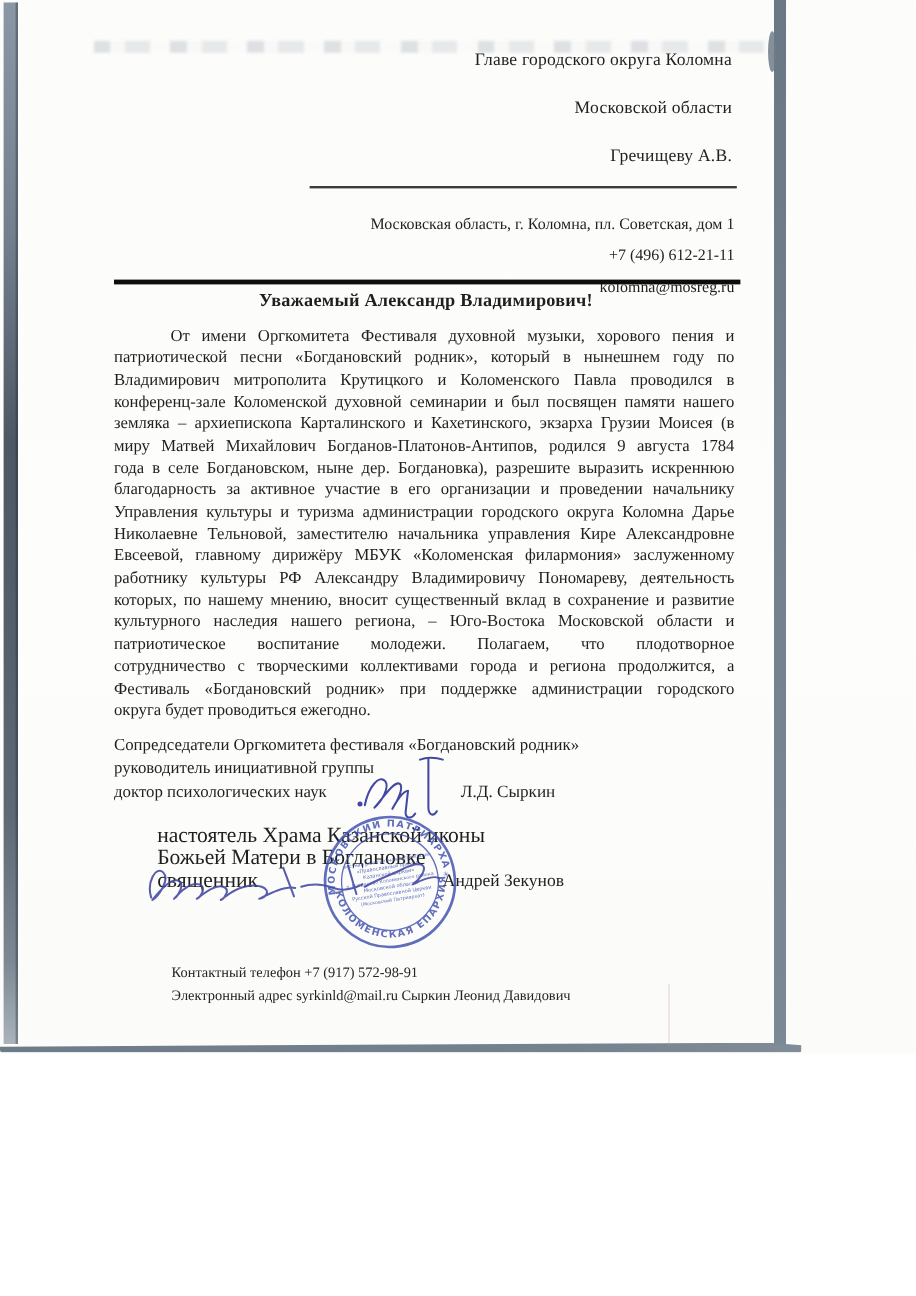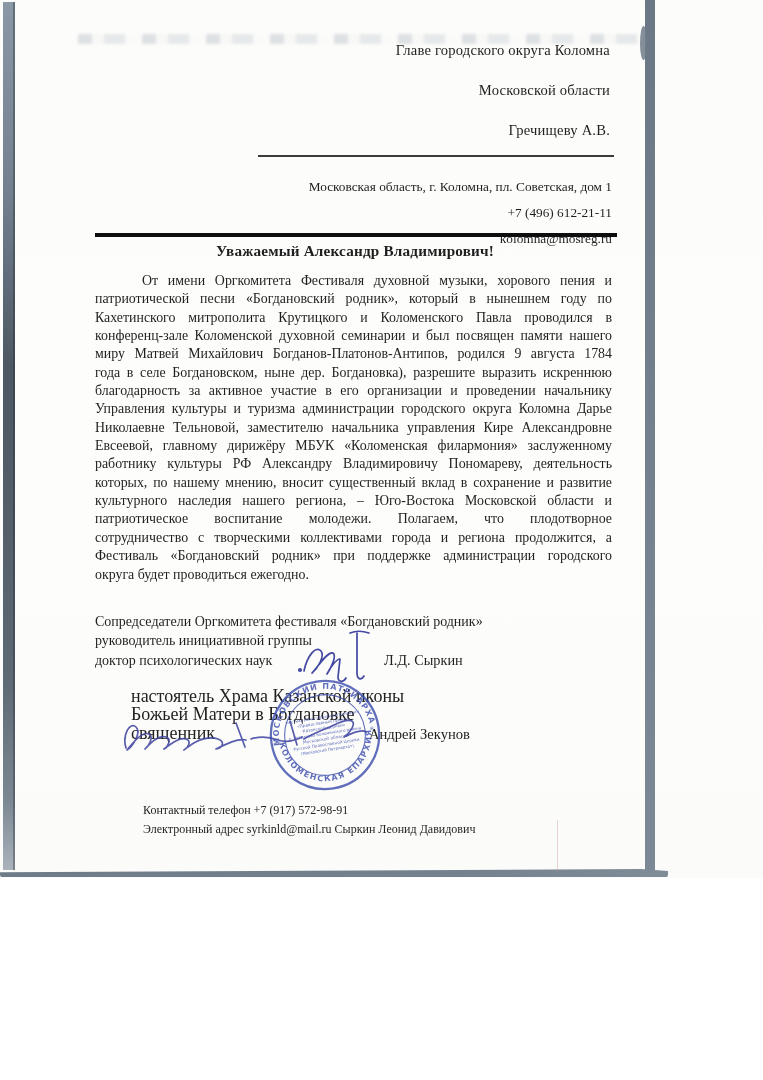--- a/index.html
+++ b/index.html
@@ -76,22 +76,23 @@
     <div><span class="u">kolomna@mosreg.ru</span></div>
   </div>
 
   <div class="head-rule"></div>
 
   <div class="salutation">Уважаемый Александр Владимирович!</div>
 
   <div class="body-text">
       <div class="jl indent">От имени Оргкомитета Фестиваля духовной музыки, хорового пения и</div>
       <div class="jl">патриотической песни «Богдановский родник», который в нынешнем году по</div>
-      <div class="jl">Кахетинского митрополита Крутицкого и Коломенского Павла проводился в</div>
+      <div class="jl">Владимирович митрополита Крутицкого и Коломенского Павла проводился в</div>
       <div class="jl">конференц-зале Коломенской духовной семинарии и был посвящен памяти нашего</div>
+      <div class="jl">земляка – архиепископа Карталинского и Кахетинского, экзарха Грузии Моисея (в</div>
       <div class="jl">миру Матвей Михайлович Богданов-Платонов-Антипов, родился 9 августа 1784</div>
       <div class="jl">года в селе Богдановском, ныне дер. Богдановка), разрешите выразить искреннюю</div>
       <div class="jl">благодарность за активное участие в его организации и проведении начальнику</div>
       <div class="jl">Управления культуры и туризма администрации городского округа Коломна Дарье</div>
       <div class="jl">Николаевне Тельновой, заместителю начальника управления Кире Александровне</div>
       <div class="jl">Евсеевой, главному дирижёру МБУК «Коломенская филармония» заслуженному</div>
       <div class="jl">работнику культуры РФ Александру Владимировичу Пономареву, деятельность</div>
       <div class="jl">которых, по нашему мнению, вносит существенный вклад в сохранение и развитие</div>
       <div class="jl">культурного наследия нашего региона, – Юго-Востока Московской области и</div>
       <div class="jl">патриотическое воспитание молодежи. Полагаем, что плодотворное</div>

